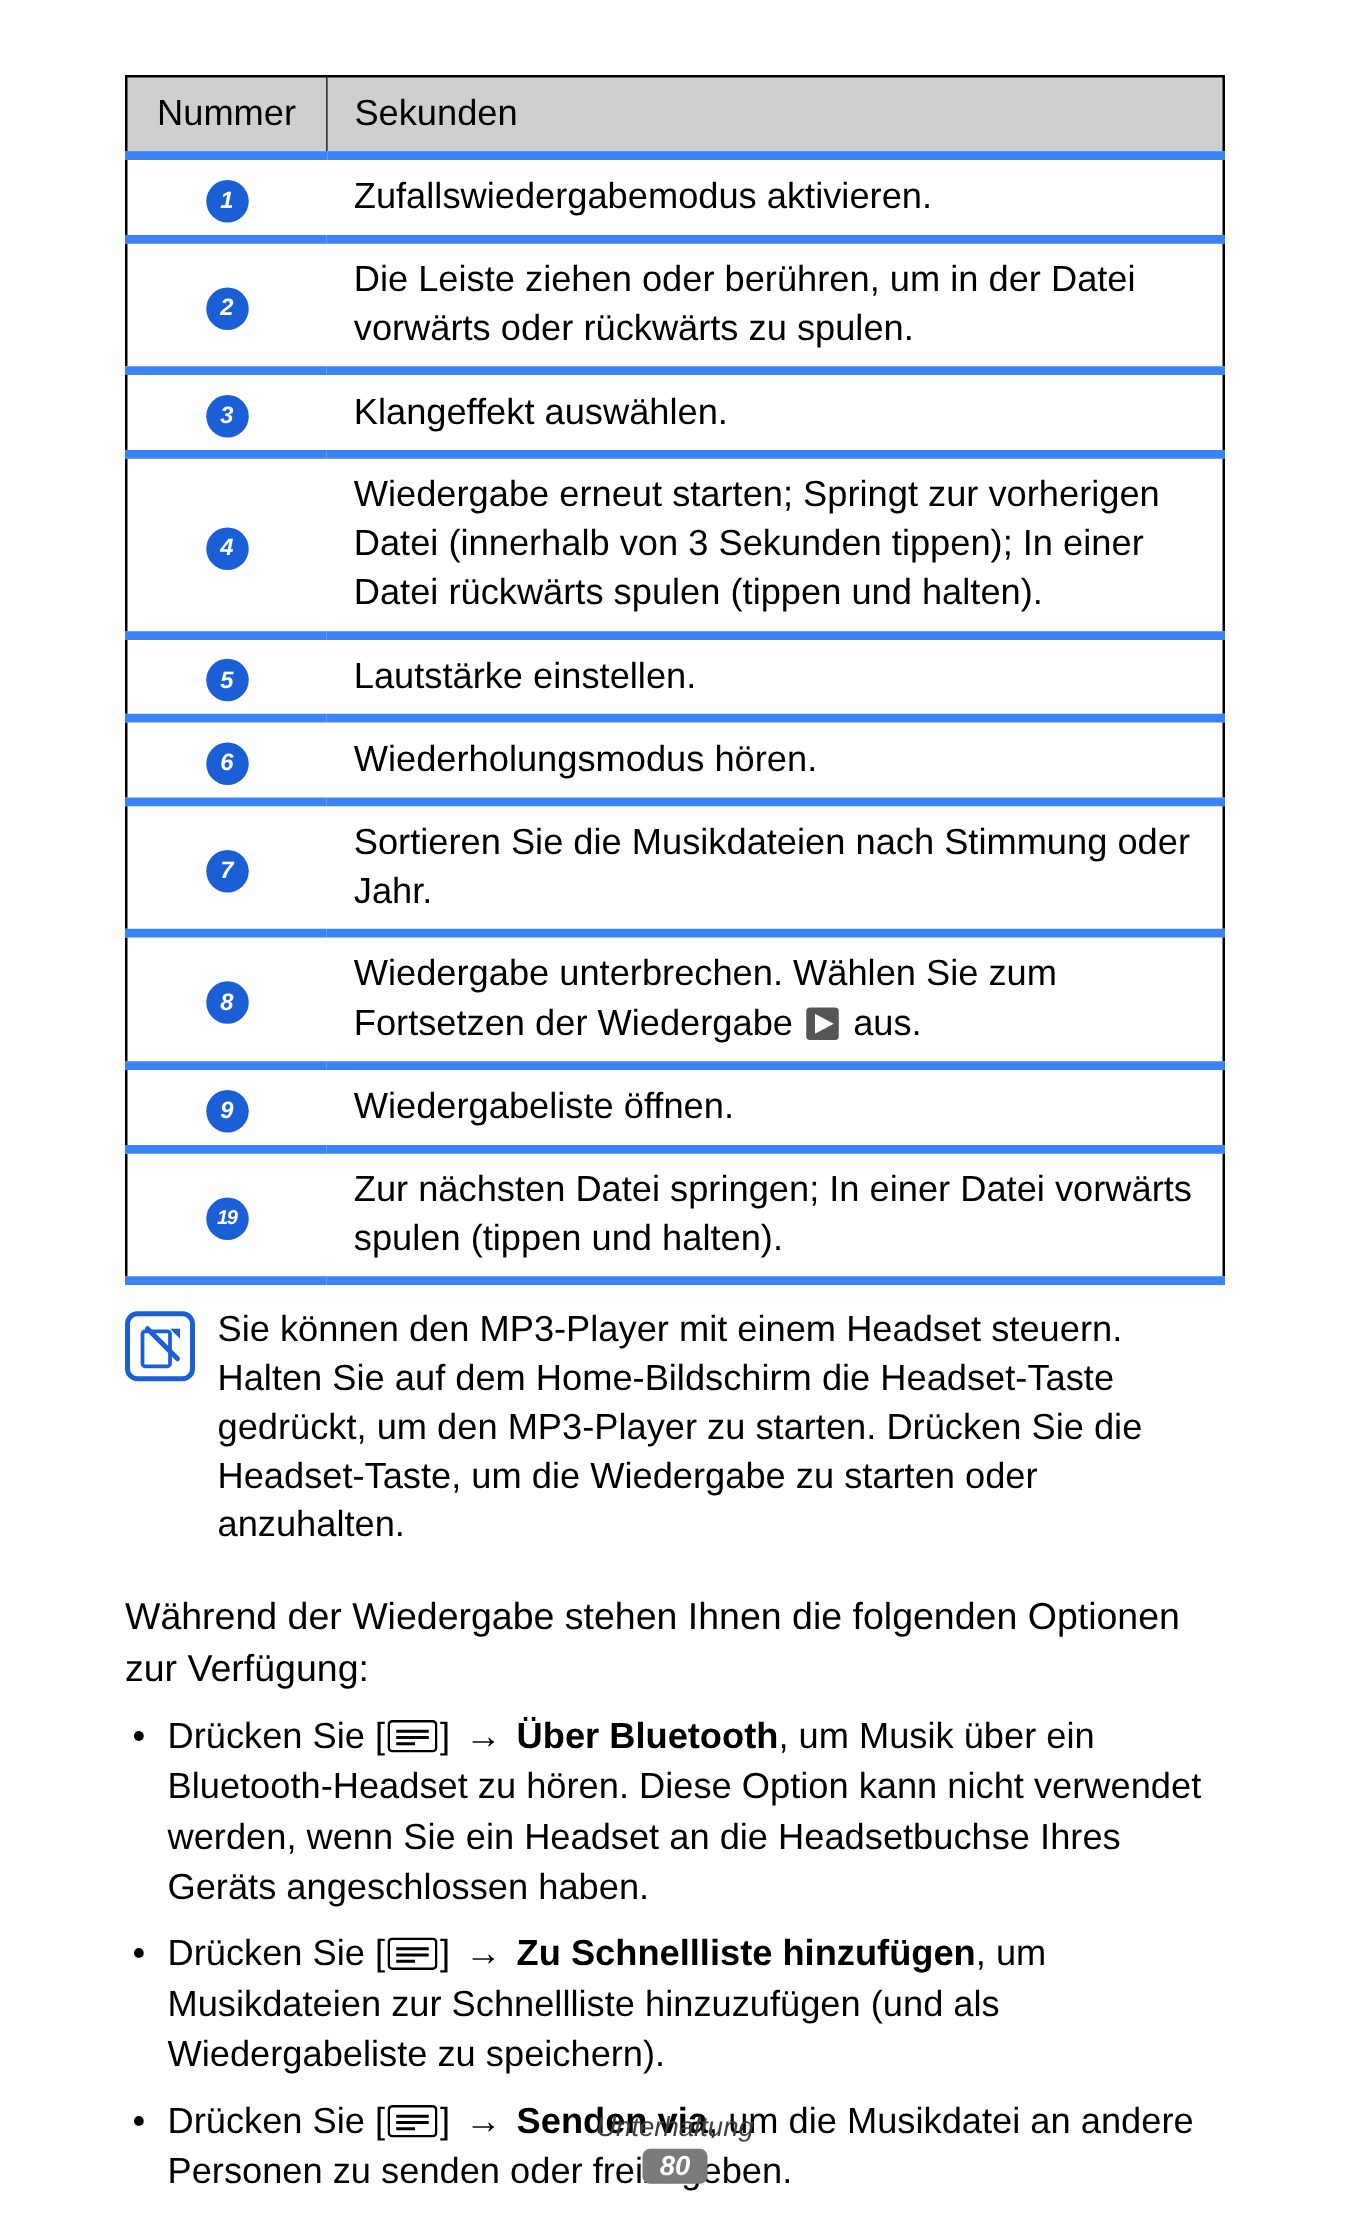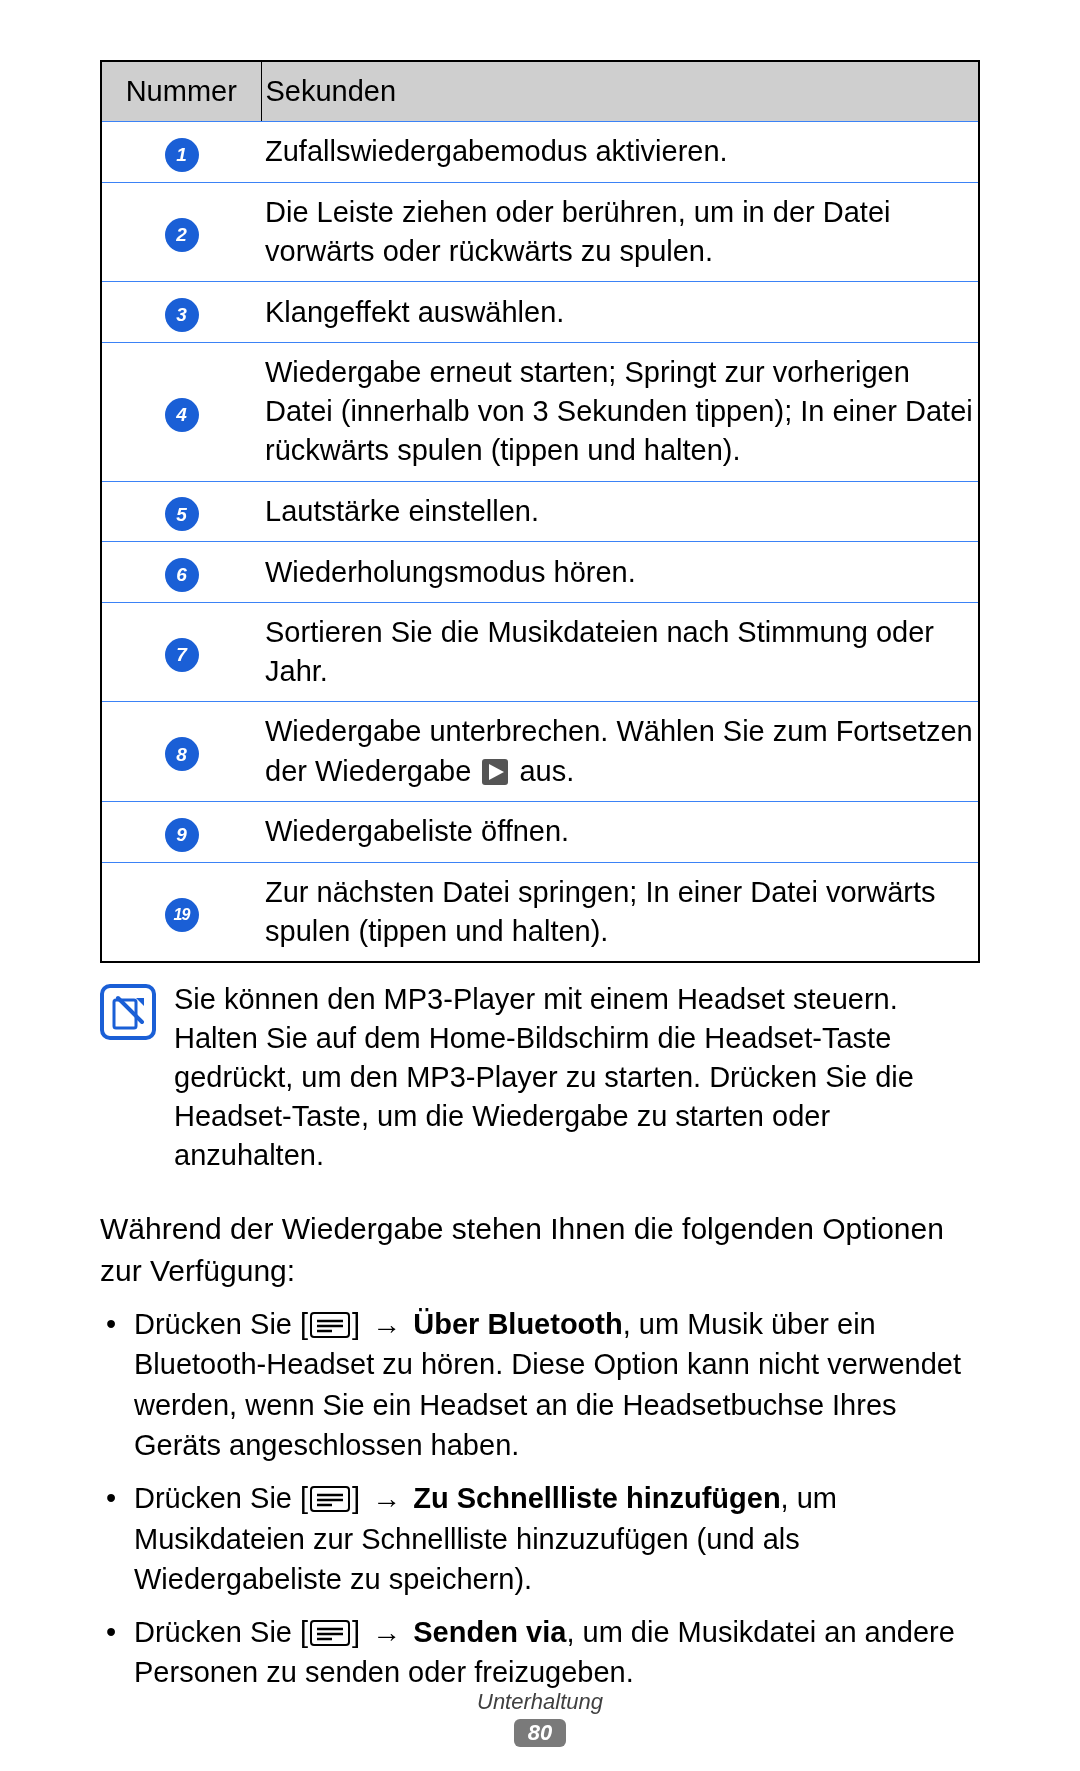--- a/index.html
+++ b/index.html
@@ -1,20 +1,20 @@
 <!DOCTYPE html>
 <html><head>
 <meta charset="utf-8">
 <style>
   * { margin: 0; padding: 0; box-sizing: border-box; }
   html, body { width: 1080px; height: 1771px; background: #fff; font-family: "Segoe UI", Arial, sans-serif; }
   .page { width: 1080px; height: 1771px; position: relative; padding: 60px 100px 0 100px; }
 
   table.func { width: 100%; border-collapse: collapse; border: 2px solid #000; }
-  table.func th, table.func td { border-bottom: 1px solid #3b82f6; padding: 10px 4px; text-align: left; vertical-align: middle; font-size: 29px; line-height: 1.35; font-weight: 400; }
+  table.func th, table.func td { border-bottom: 7px solid #3b82f6; padding: 10px 22px; text-align: left; vertical-align: middle; font-size: 29px; line-height: 1.35; font-weight: 400; }
   table.func th { background: #cfcfcf; font-weight: 400; }
   table.func .num-col { width: 160px; text-align: center; }
   table.func td.num-cell { text-align: center; border-right: none; }
   table.func td.fn-cell { border-left: none; }
   table.func .col-sep { border-right: 1px solid #000; }
 
   
   .bn { display: inline-flex; align-items: center; justify-content: center;
         width: 34px; height: 34px; border-radius: 50%;
         background: #1a5fd6; color: #fff; font-weight: 700; font-size: 19px;

